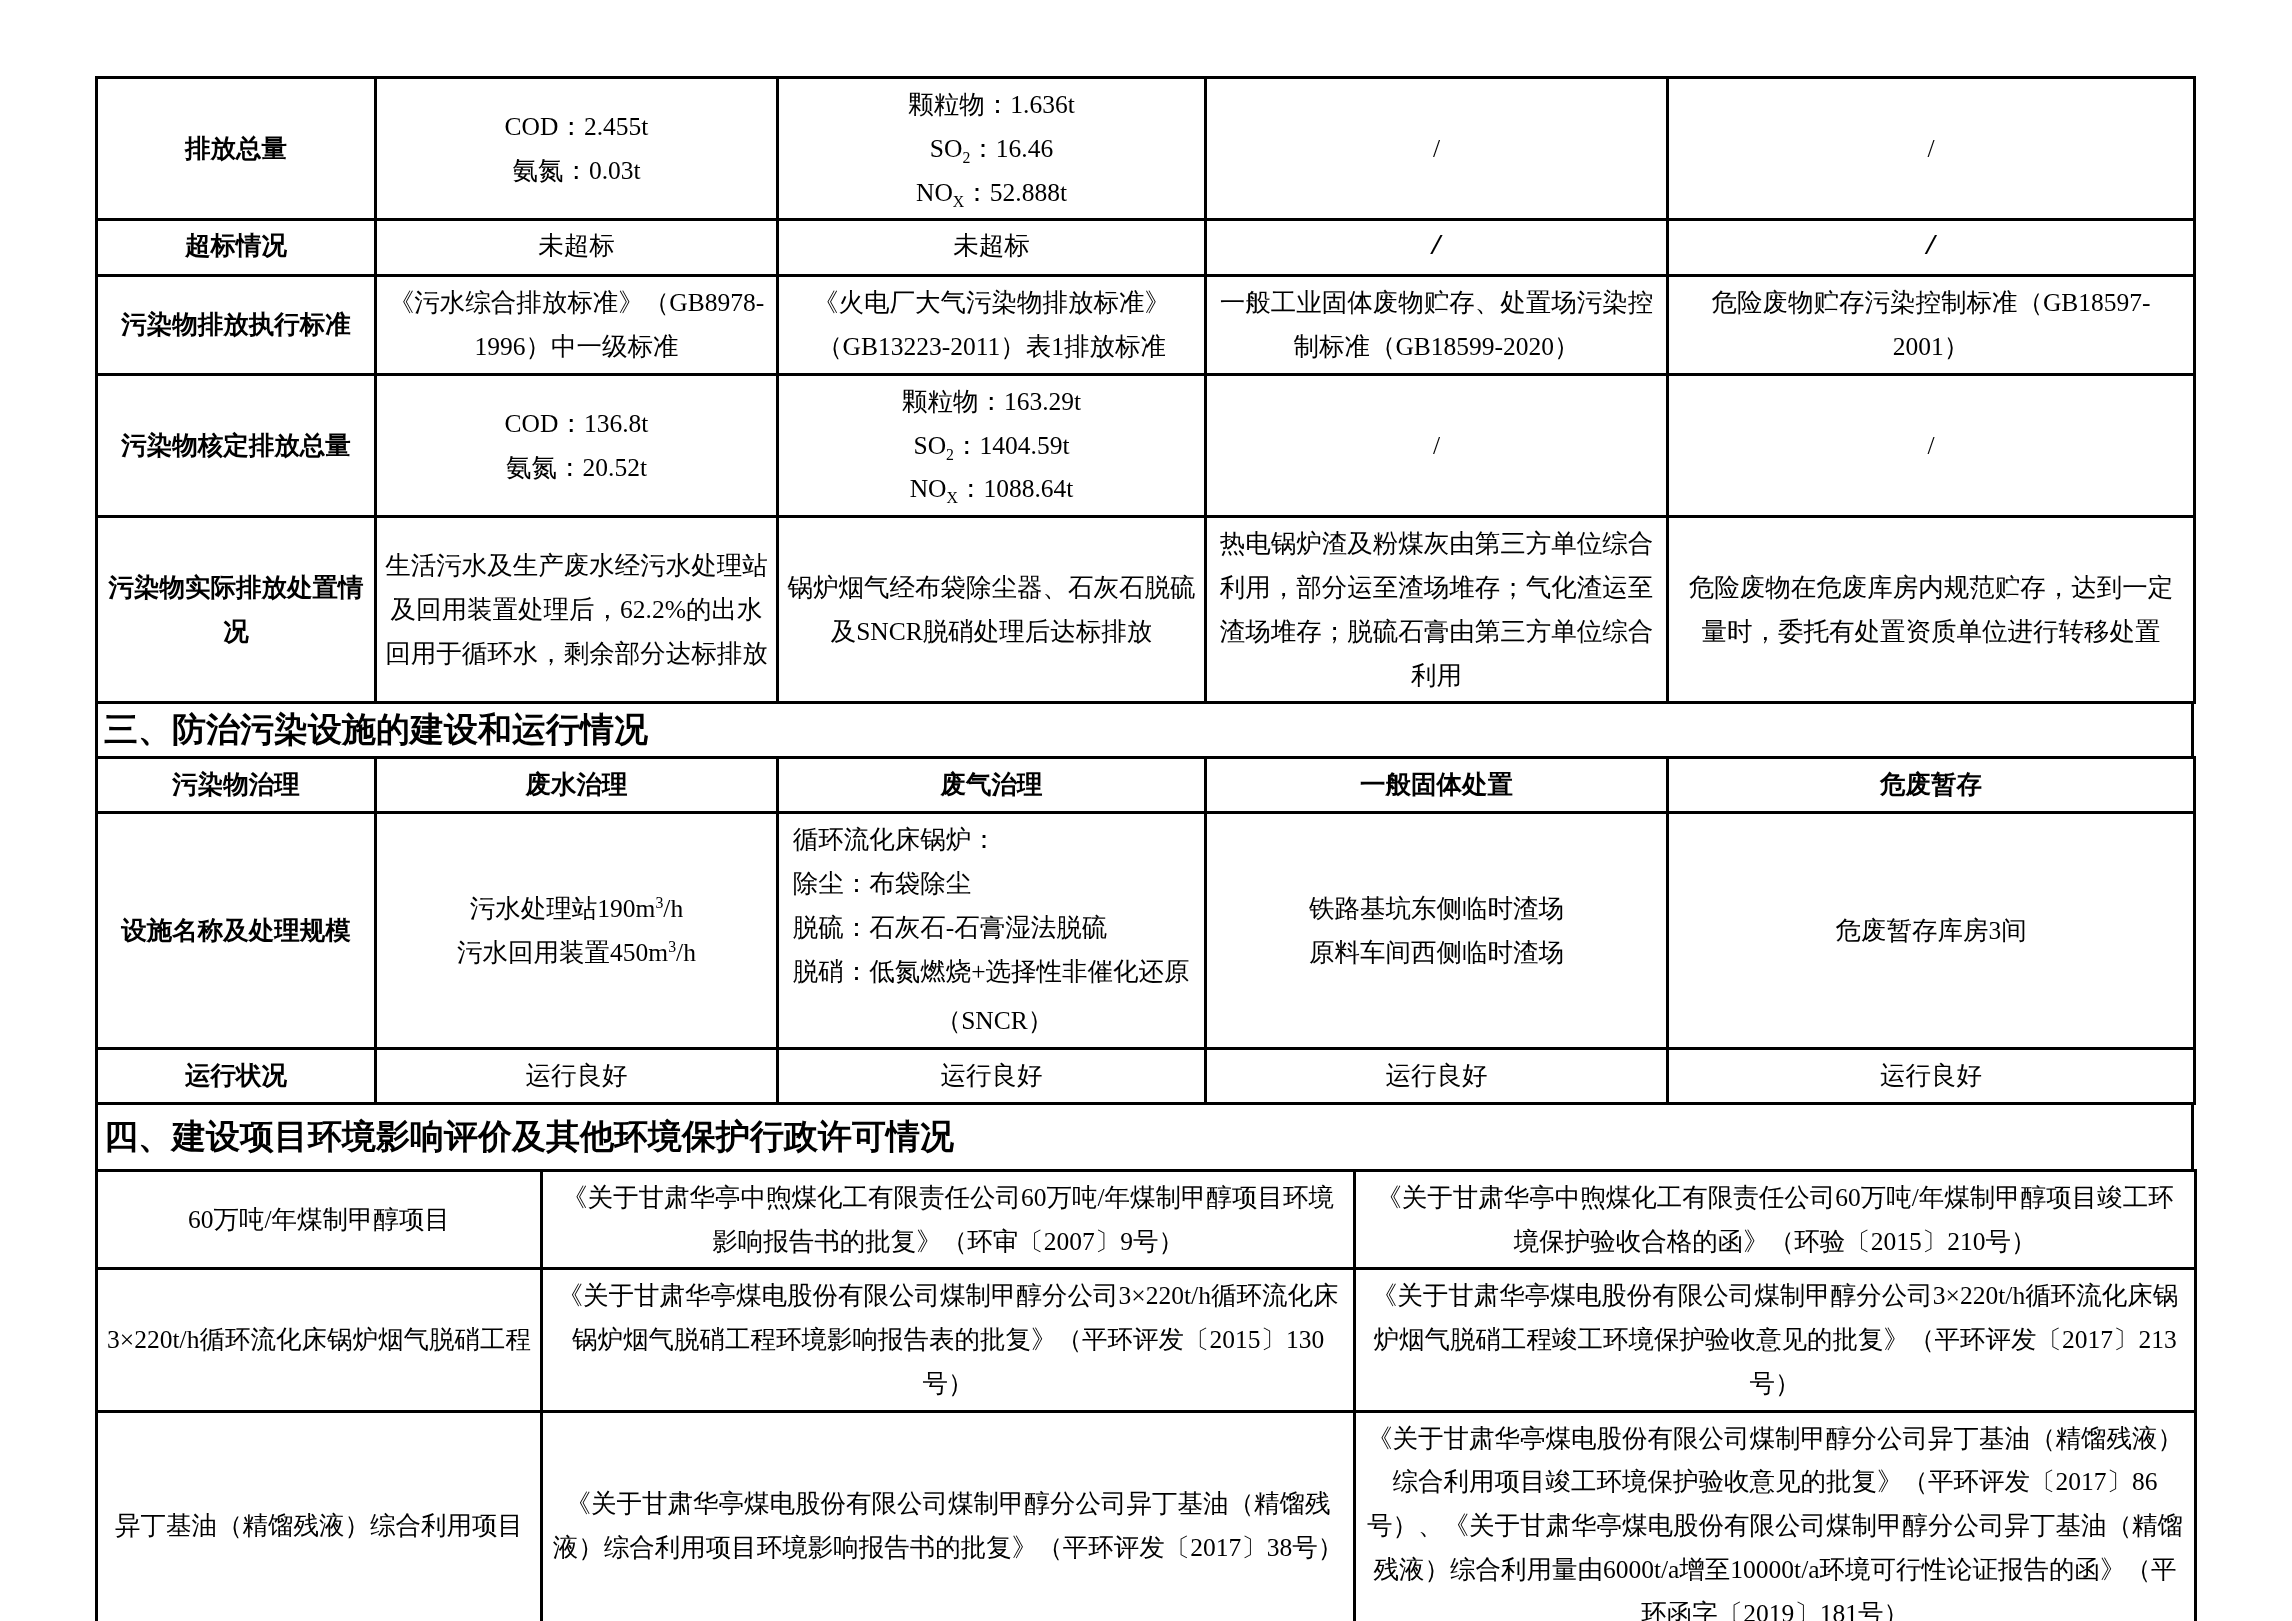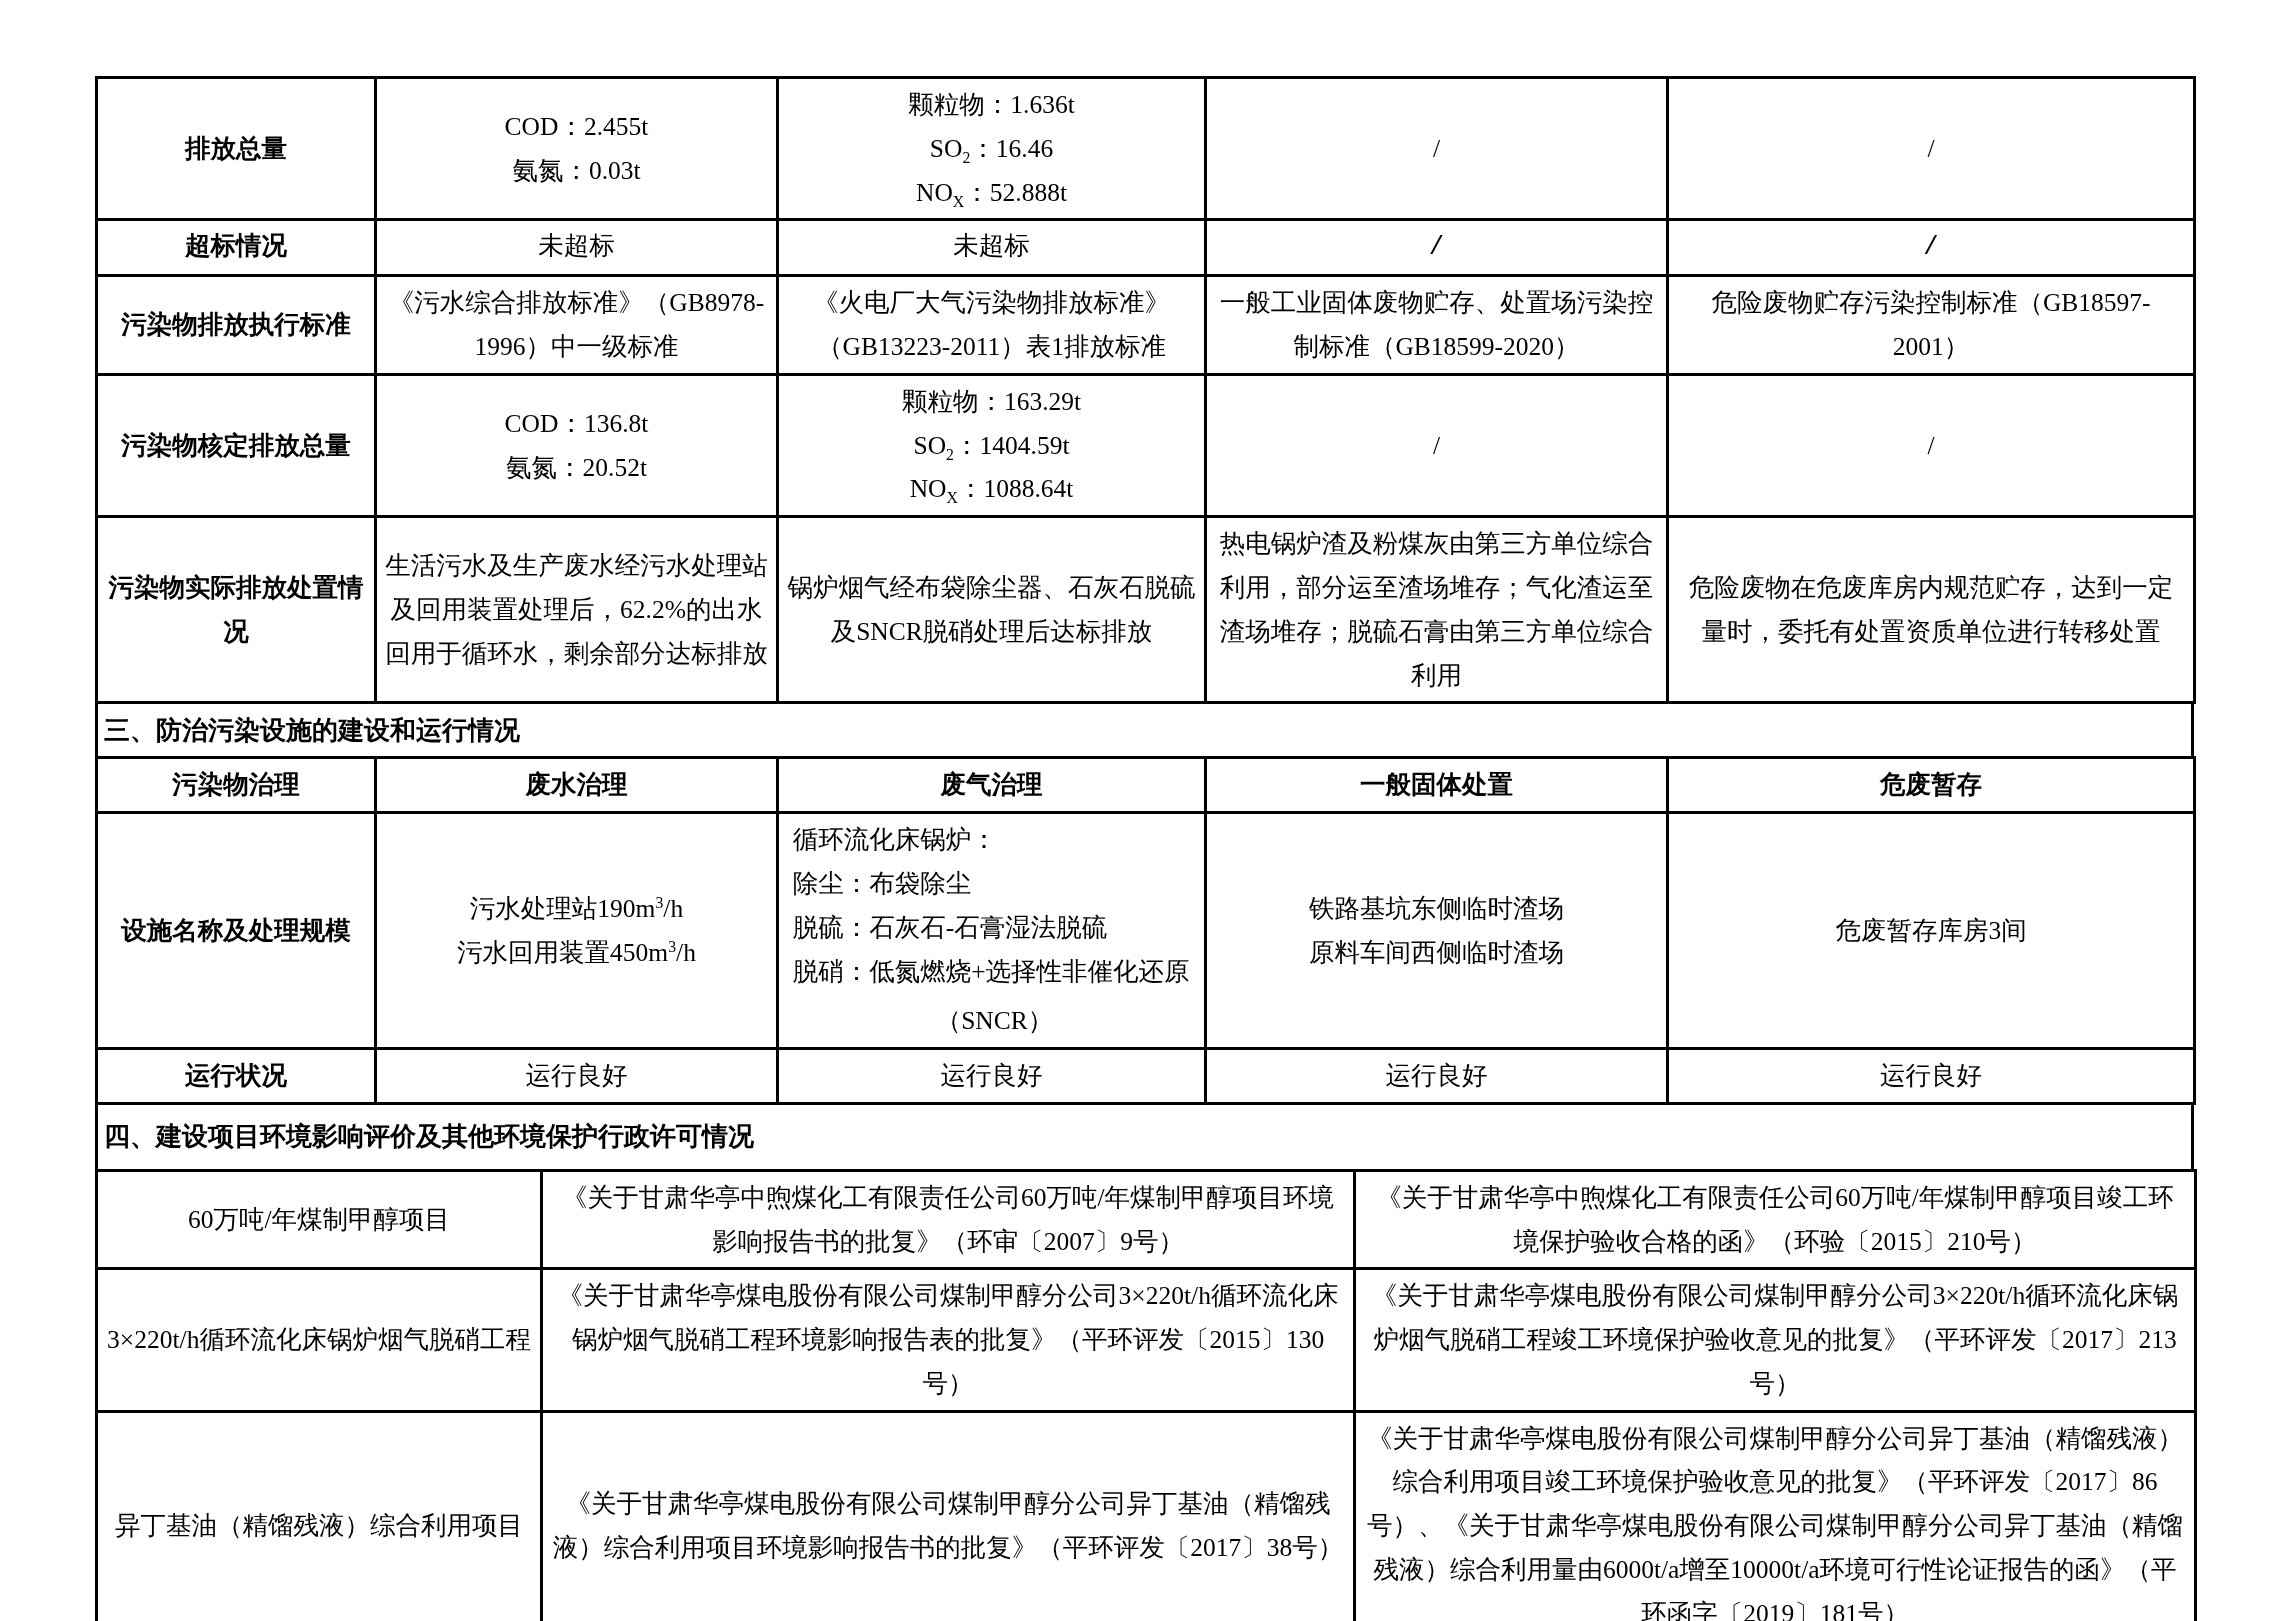--- a/index.html
+++ b/index.html
@@ -19,21 +19,21 @@
   }
   th{font-weight:bold;}
   .lbl{font-weight:bold;padding:3.9px 3.9px;text-align:center;}
   
   .t1 .r1{height:103px;} .t1 .r2{height:56px;font-family:Liberation Mono, monospace;} .t1 .r3{height:72px;}
   .t1 .r4{height:101px;} .t1 .r5{height:134px;}
   
   .band{
     border-left:3.9px solid #000;border-right:3.9px solid #000;
     display:flex;align-items:center;
-    font-weight:bold;font-size:26px;
+    font-weight:bold;font-size:34px;
     padding-left:5.9px;
   }
   .band-3{height:52px;}
   .band-4{height:64px;}
   
   .t2 .rh{height:49px;font-family:Liberation Serif, serif;} .t2 .rf{height:158px;} .t2 .rs{height:48px;}
   
   .t3 .rh{height:49px;} .t3 .r1{height:72px;} .t3 .r2{height:88px;}
   .t3 .r3{height:166px;}
   .gas-facility{text-align:left;padding-left:13.7px;}

